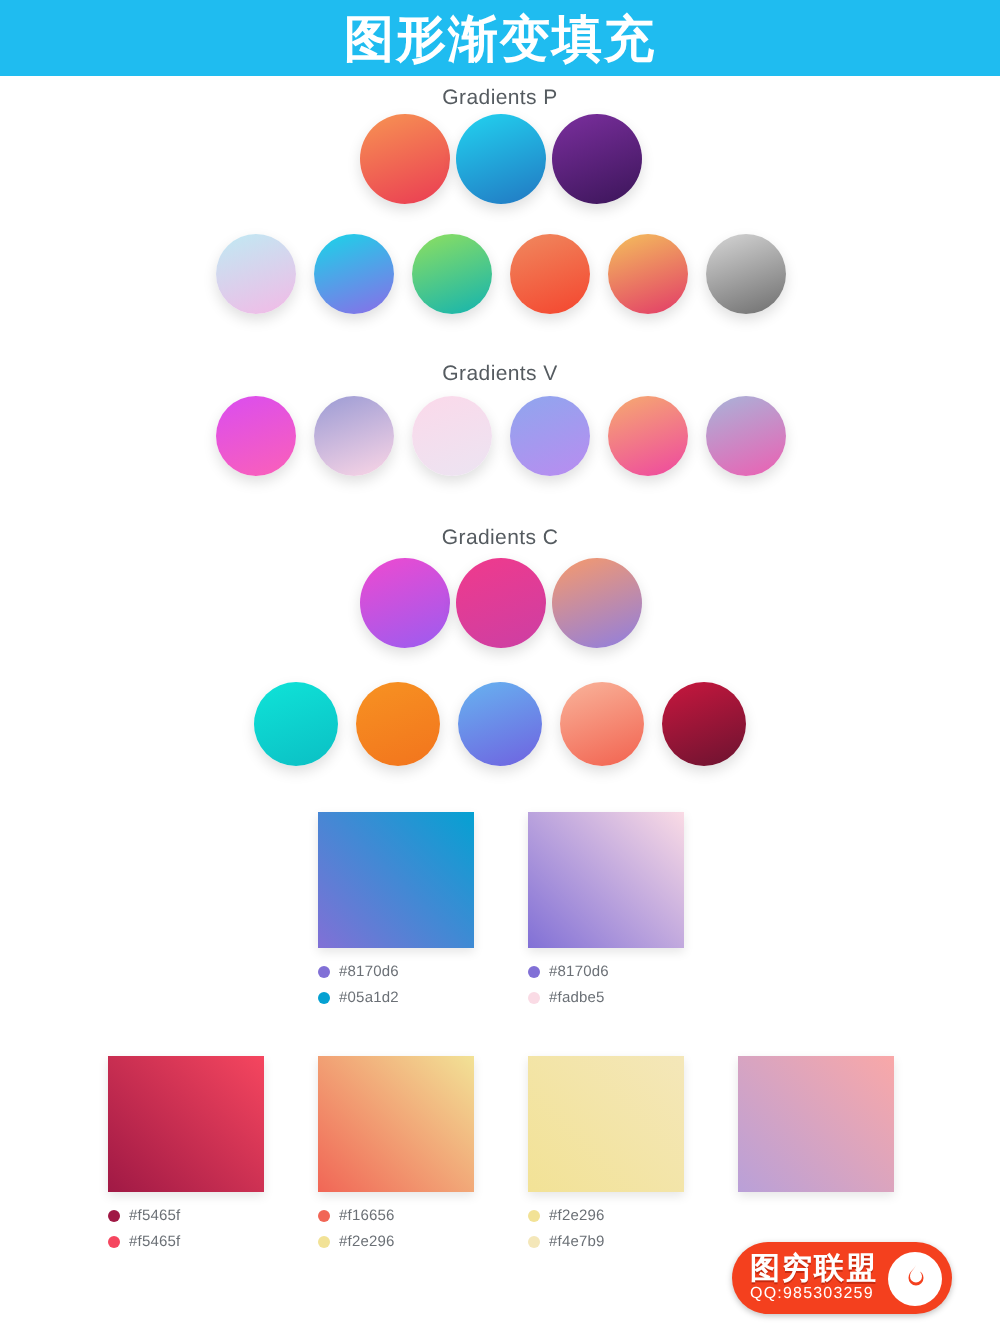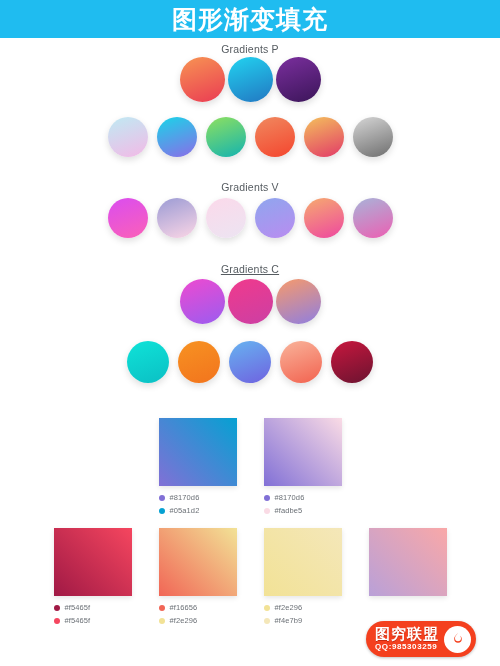--- a/index.html
+++ b/index.html
@@ -128,21 +128,21 @@
     font-size: 15px;
     font-weight: bold;
     line-height: 16px;
     letter-spacing: 1px;
     font-family: "DejaVu Sans", "Liberation Sans", sans-serif;
     text-shadow: 0 1px 0 rgba(150,20,0,0.5);
   }
   #watermark-qq {
     color: #ffffff;
     font-size: 8px;
-    font-weight: bold;
+    font-weight: normal;
     line-height: 10px;
     letter-spacing: 0.6px;
     font-family: "Liberation Sans", sans-serif;
   }
   #watermark-flame-badge {
     width: 27px;
     height: 27px;
     border-radius: 50%;
     background: #ffffff;
     display: flex;
@@ -176,35 +176,35 @@
 <div class="section-label" style="top:181px;">Gradients V</div>
 <div class="circle-row" id="row-v-1" style="top:198px; gap:9px;">
     <div class="gcircle" style="width: 40px; height: 40px; background: linear-gradient(160deg, rgb(218, 77, 240) 0%, rgb(251, 96, 184) 100%);"></div>
     <div class="gcircle" style="width: 40px; height: 40px; background: linear-gradient(160deg, rgb(155, 155, 212) 0%, rgb(251, 214, 230) 100%);"></div>
     <div class="gcircle" style="width: 40px; height: 40px; background: linear-gradient(160deg, rgb(251, 217, 234) 0%, rgb(236, 228, 242) 100%);"></div>
     <div class="gcircle" style="width: 40px; height: 40px; background: linear-gradient(160deg, rgb(143, 166, 238) 0%, rgb(185, 140, 240) 100%);"></div>
     <div class="gcircle" style="width: 40px; height: 40px; background: linear-gradient(160deg, rgb(246, 171, 111) 0%, rgb(238, 71, 160) 100%);"></div>
     <div class="gcircle" style="width: 40px; height: 40px; background: linear-gradient(160deg, rgb(168, 180, 217) 0%, rgb(236, 95, 178) 100%);"></div>
   </div>
 
-<div class="section-label" style="top:263px;text-decoration:underline;">Gradients C</div>
+<div class="section-label" style="top:263px;">Gradients C</div>
 <div class="circle-row" id="row-c-1" style="top:279px; gap:3px;">
     <div class="gcircle" style="width: 45px; height: 45px; background: linear-gradient(160deg, rgb(238, 74, 208) 0%, rgb(155, 92, 240) 100%);"></div>
     <div class="gcircle" style="width: 45px; height: 45px; background: linear-gradient(160deg, rgb(240, 58, 140) 0%, rgb(204, 63, 164) 100%);"></div>
     <div class="gcircle" style="width: 45px; height: 45px; background: linear-gradient(160deg, rgb(247, 154, 107) 0%, rgb(143, 126, 224) 100%);"></div>
   </div>
 <div class="circle-row" id="row-c-2" style="top:341px; gap:9px;">
     <div class="gcircle" style="width: 42px; height: 42px; background: linear-gradient(160deg, rgb(15, 227, 216) 0%, rgb(11, 191, 196) 100%);"></div>
     <div class="gcircle" style="width: 42px; height: 42px; background: linear-gradient(160deg, rgb(247, 146, 34) 0%, rgb(242, 116, 29) 100%);"></div>
     <div class="gcircle" style="width: 42px; height: 42px; background: linear-gradient(160deg, rgb(103, 179, 240) 0%, rgb(111, 98, 224) 100%);"></div>
     <div class="gcircle" style="width: 42px; height: 42px; background: linear-gradient(160deg, rgb(249, 180, 155) 0%, rgb(242, 98, 79) 100%);"></div>
     <div class="gcircle" style="width: 42px; height: 42px; background: linear-gradient(160deg, rgb(200, 23, 62) 0%, rgb(107, 19, 48) 100%);"></div>
   </div>
 
-<div class="card-grid" id="card-grid-0" style="top:418px;">
+<div class="card-grid" id="card-grid-0" style="top:406px;">
     <div class="swatch-card">
       <div class="swatch-box" style="background: linear-gradient(45deg, rgb(129, 112, 214) 0%, rgb(5, 161, 210) 100%);"></div>
       <div class="swatch-legend">
         <div class="legend-row">
           <span class="legend-dot" style="background: rgb(129, 112, 214);"></span>
           <span class="legend-hex">#8170d6</span>
         </div>
         <div class="legend-row">
           <span class="legend-dot" style="background: rgb(5, 161, 210);"></span>
           <span class="legend-hex">#05a1d2</span>

